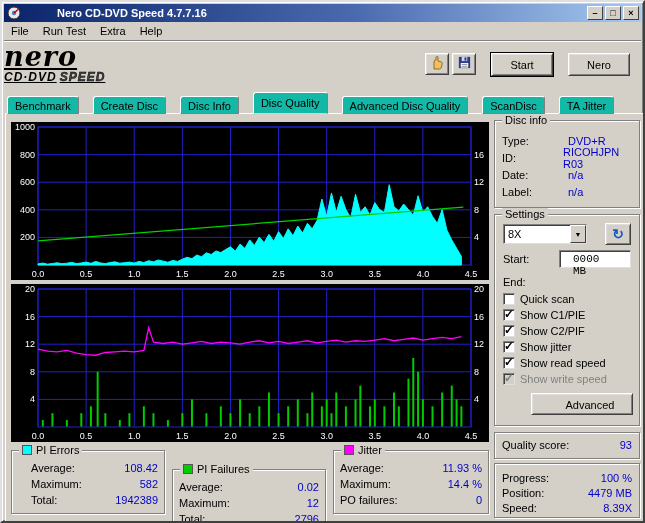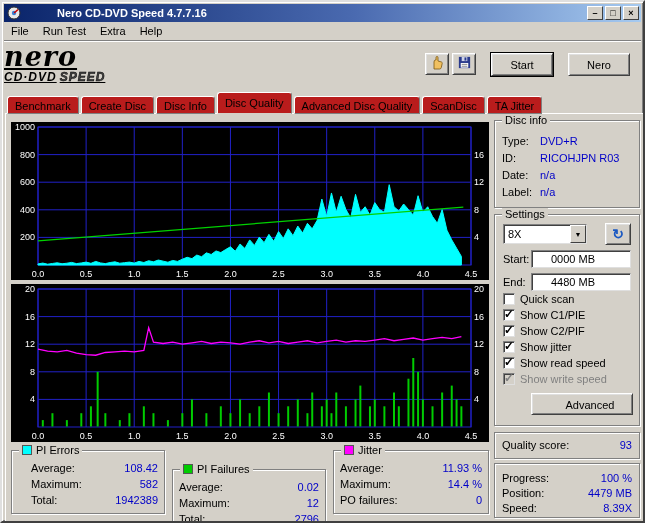--- a/index.html
+++ b/index.html
@@ -35,51 +35,51 @@
   .tbtn{position:absolute;top:12px;width:24px;height:22px;background:#d4d0c8;border:1px solid;
         border-color:#fff #404040 #404040 #fff;box-shadow:inset 1px 1px 0 #dfdfdf,inset -1px -1px 0 #808080;
         display:flex;align-items:center;justify-content:center;padding:0;}
   .btn{position:absolute;top:12px;width:62px;height:23px;background:#d4d0c8;
        border:1px solid;border-color:#fff #404040 #404040 #fff;
        box-shadow:inset 1px 1px 0 #dfdfdf,inset -1px -1px 0 #808080;
        font-size:11px;font-family:"Liberation Sans",sans-serif;text-align:center;line-height:21px;}
   .btn.default{outline:1px solid #000;}
   
   .tabstrip{position:absolute;left:5px;top:90px;height:22px;display:flex;align-items:flex-end;z-index:3;}
-  .tab{height:18px;line-height:18px;padding:0 7px;background:#b91c1c;border:1px solid;
-       border-color:#fff #808080 #808080 #fff;border-radius:3px 3px 0 0;margin-right:2px;box-sizing:border-box;}
+  .tab{height:18px;line-height:18px;padding:0 7px;background:#14b8a6;border:1px solid;
+       border-color:#fff #808080 #808080 #fff;border-radius:3px 3px 0 0;margin-right:14px;box-sizing:border-box;}
   .tab.active{height:22px;line-height:20px;border-bottom:1px solid #d4d0c8;position:relative;z-index:4;
               border-color:#fff #808080 #d4d0c8 #fff;}
   .page{position:absolute;left:3px;top:111px;width:639px;height:409px;background:#d4d0c8;
         border:1px solid;border-color:#fff #404040 #404040 #fff;box-sizing:border-box;}
   
   .chart{position:absolute;left:9px;background:#000;}
   #chart-top{top:120px;}
   #chart-bottom{top:282px;}
   
   .group{position:absolute;border:1px solid #808080;box-shadow:1px 1px 0 #fff,inset 1px 1px 0 #fff;box-sizing:border-box;}
   .gcap{position:absolute;top:-7px;left:7px;background:#d4d0c8;padding:0 3px;line-height:12px;display:flex;align-items:center;}
   .chip{display:inline-block;width:8px;height:8px;border:1px solid #555;margin-right:4px;}
   .grow{display:flex;align-items:center;padding:0 7px;}
   .gval{color:#0000c8;}
   .right{margin-left:auto;text-align:right;}
   
-  #disc-info .grow{height:17px;}
+  #disc-info .grow{height:17px;gap:28px;}
   #disc-info{padding-top:11px;}
   .ilabel{width:38px;}
   
   #settings{padding-top:8px;}
   .srow{position:relative;height:24px;}
   .speed-combo{left:8px;top:1px;width:84px;height:20px;}
   .refresh{position:absolute;right:8px;top:0;width:26px;height:22px;}
   .refresh-glyph{font-size:14px;color:#1a58c2;font-weight:bold;line-height:1;}
   .inrow{display:flex;align-items:center;height:23px;padding:0 8px;}
-  .field{margin-left:auto;width:100px;height:18px;background:#fff;border:1px solid;
+  .field{margin-left:auto;width:72px;height:18px;background:#fff;border:1px solid;
          border-color:#808080 #dfdfdf #dfdfdf #808080;box-shadow:inset 1px 1px 0 #404040;
-         box-sizing:border-box;padding:2px 19px;}
+         box-sizing:border-box;padding:2px 13px;font-family:Liberation Mono, monospace;}
   .cbrow{display:flex;align-items:flex-start;height:16px;padding:0 8px;}
   .cbbox{width:12px;height:12px;background:#fff;border:1px solid;border-color:#808080 #dfdfdf #dfdfdf #808080;
          box-shadow:inset 1px 1px 0 #404040;margin-right:5px;box-sizing:border-box;position:relative;flex:0 0 auto;}
   .cbrow.checked .cbbox::after{content:"✓";position:absolute;left:0px;top:-3px;font-size:12px;font-weight:bold;color:#000;}
   .cbrow.disabled .cbbox{background:#d4d0c8;}
   .cbrow.disabled .cbbox::after{color:#808080;}
   .cbrow.disabled .cblabel{color:#808080;}
   .advanced{position:relative;top:4px;margin-left:36px;width:102px;height:22px;display:block;padding-left:22px;}
   
   .stat .grow{height:16px;padding:0 6px;gap:20px;}
@@ -373,21 +373,20 @@
       <button class="tbtn refresh">
           <span class="refresh-glyph">↻</span>
         </button>
     </div>
     <div class="inrow">
         <span>Start:</span>
         <span class="field">0000 MB</span>
       </div>
     <div class="inrow">
         <span>End:</span>
-        <span class="field">4480 MB</span>
       </div>
     <div class="cbrow">
         <span class="cbbox"></span>
         <span class="cblabel">Quick scan</span>
       </div>
     <div class="cbrow checked">
         <span class="cbbox"></span>
         <span class="cblabel">Show C1/PIE</span>
       </div>
     <div class="cbrow checked">

